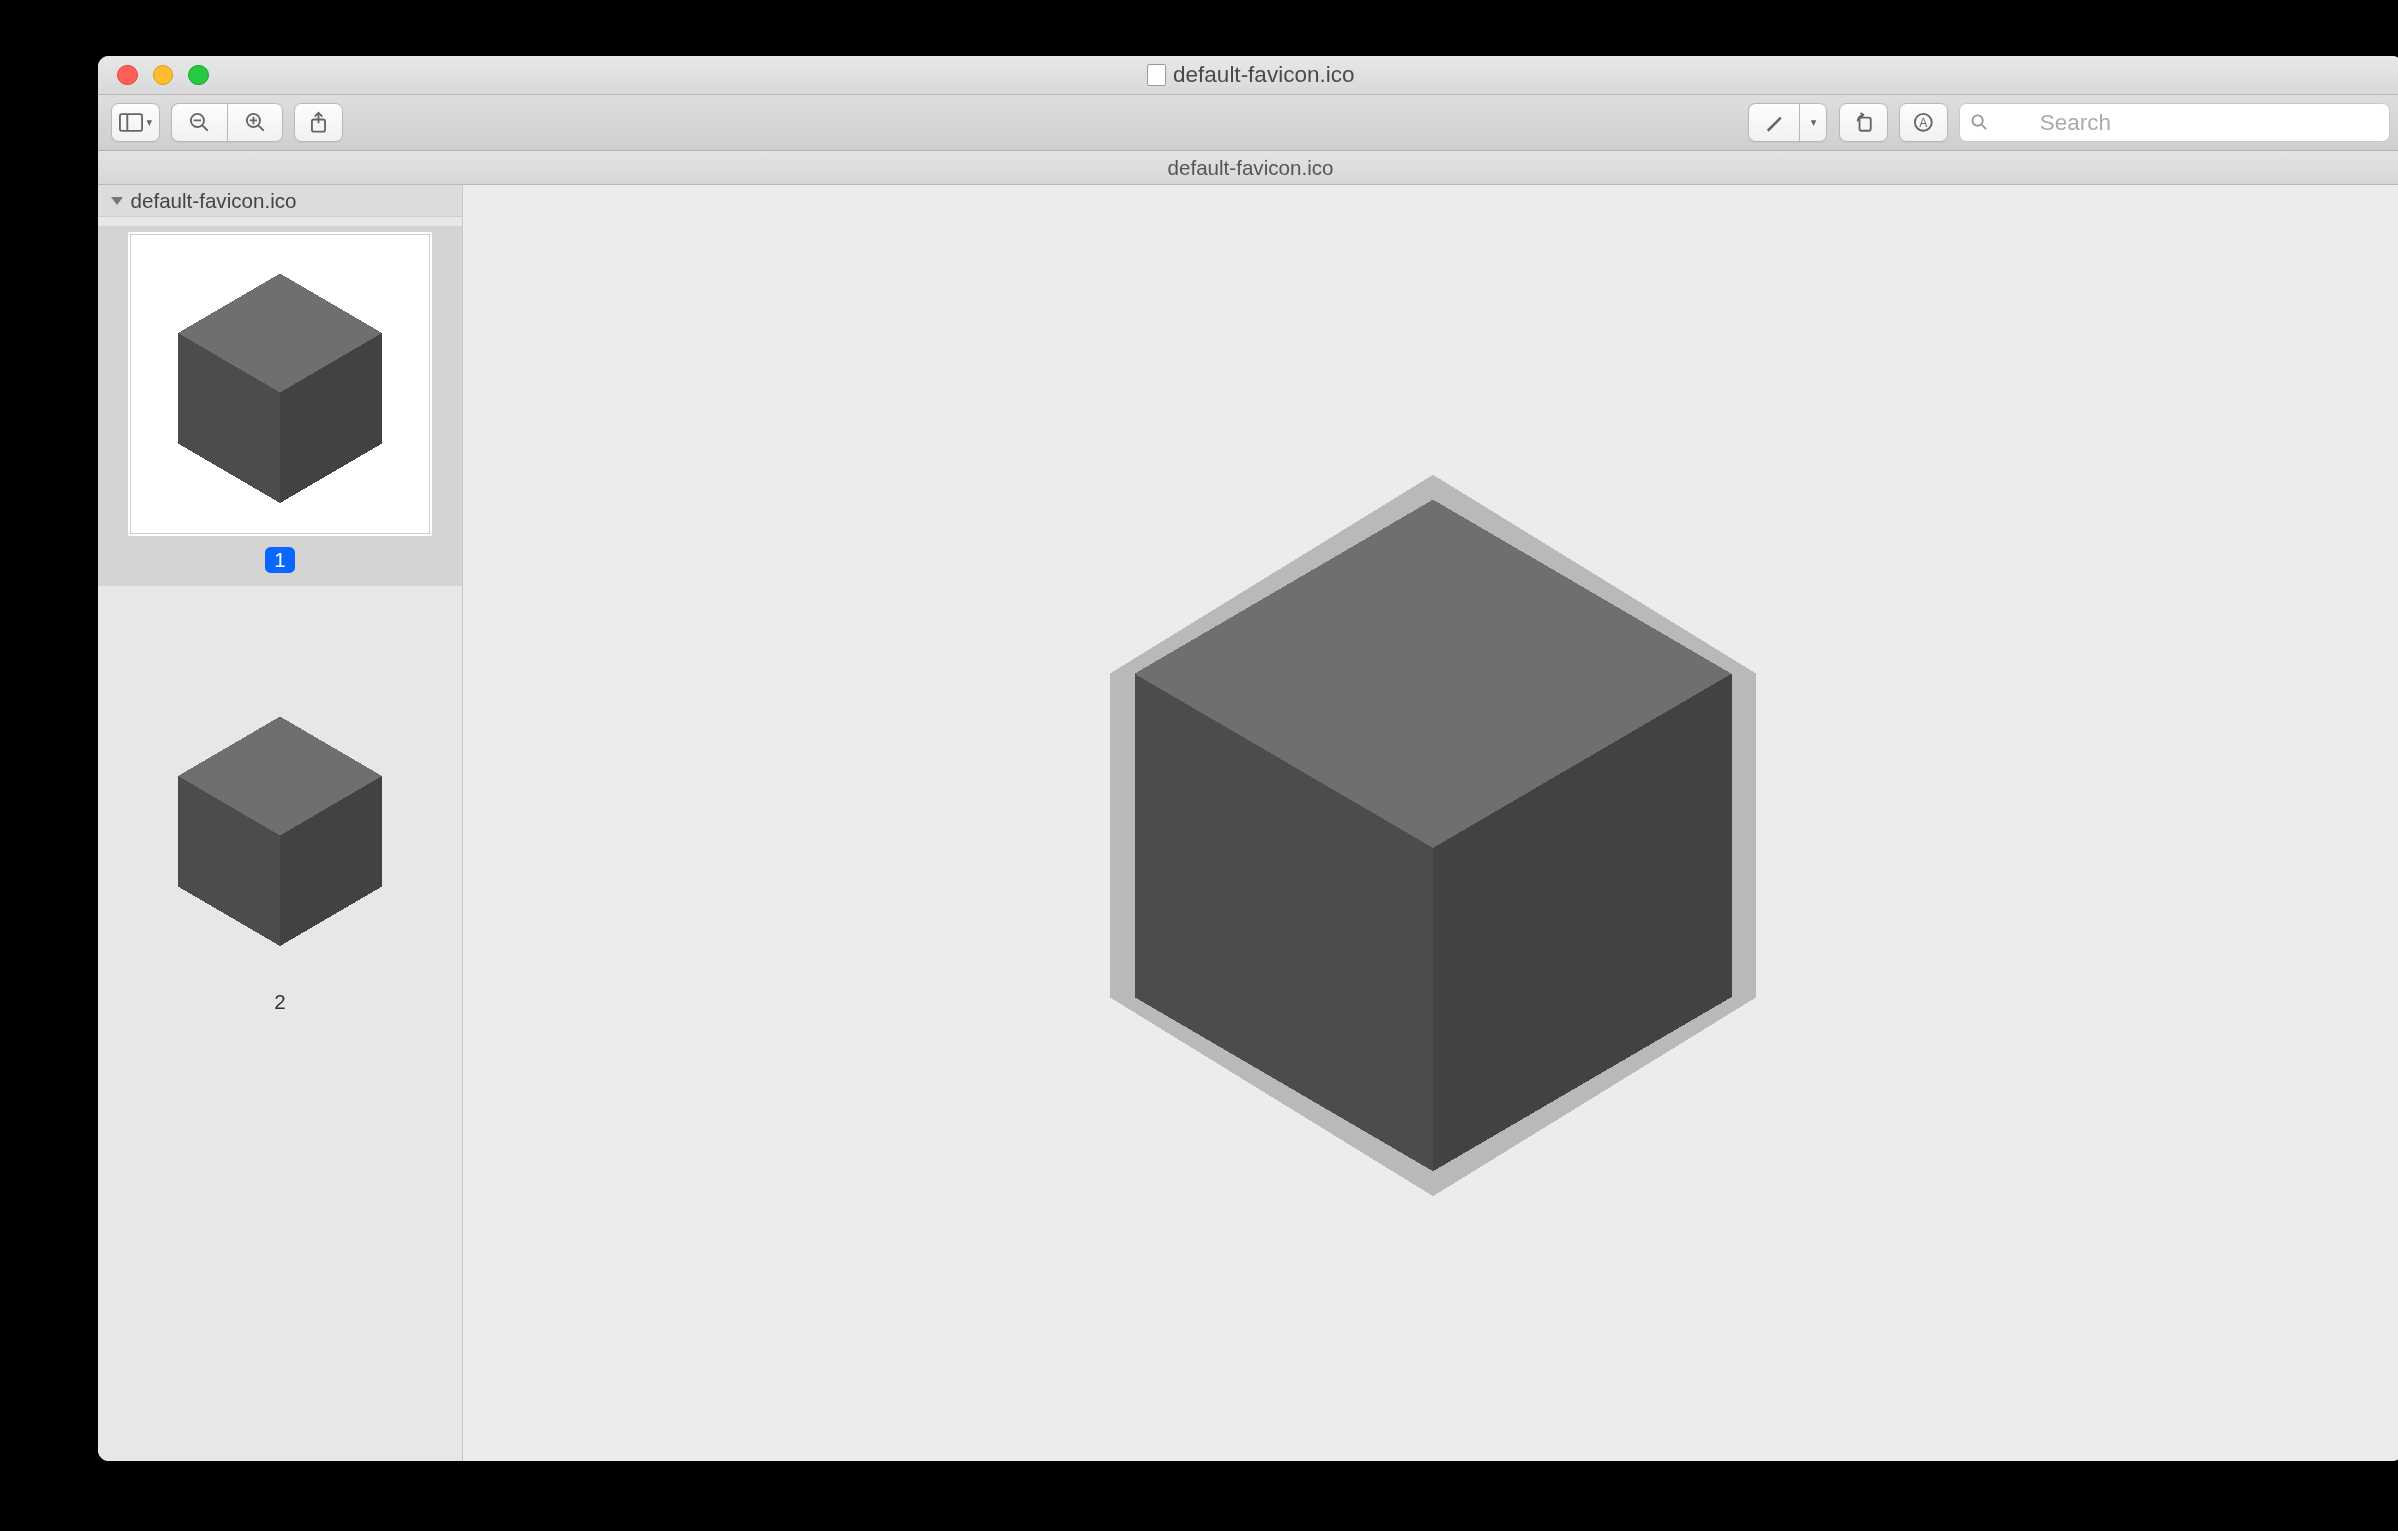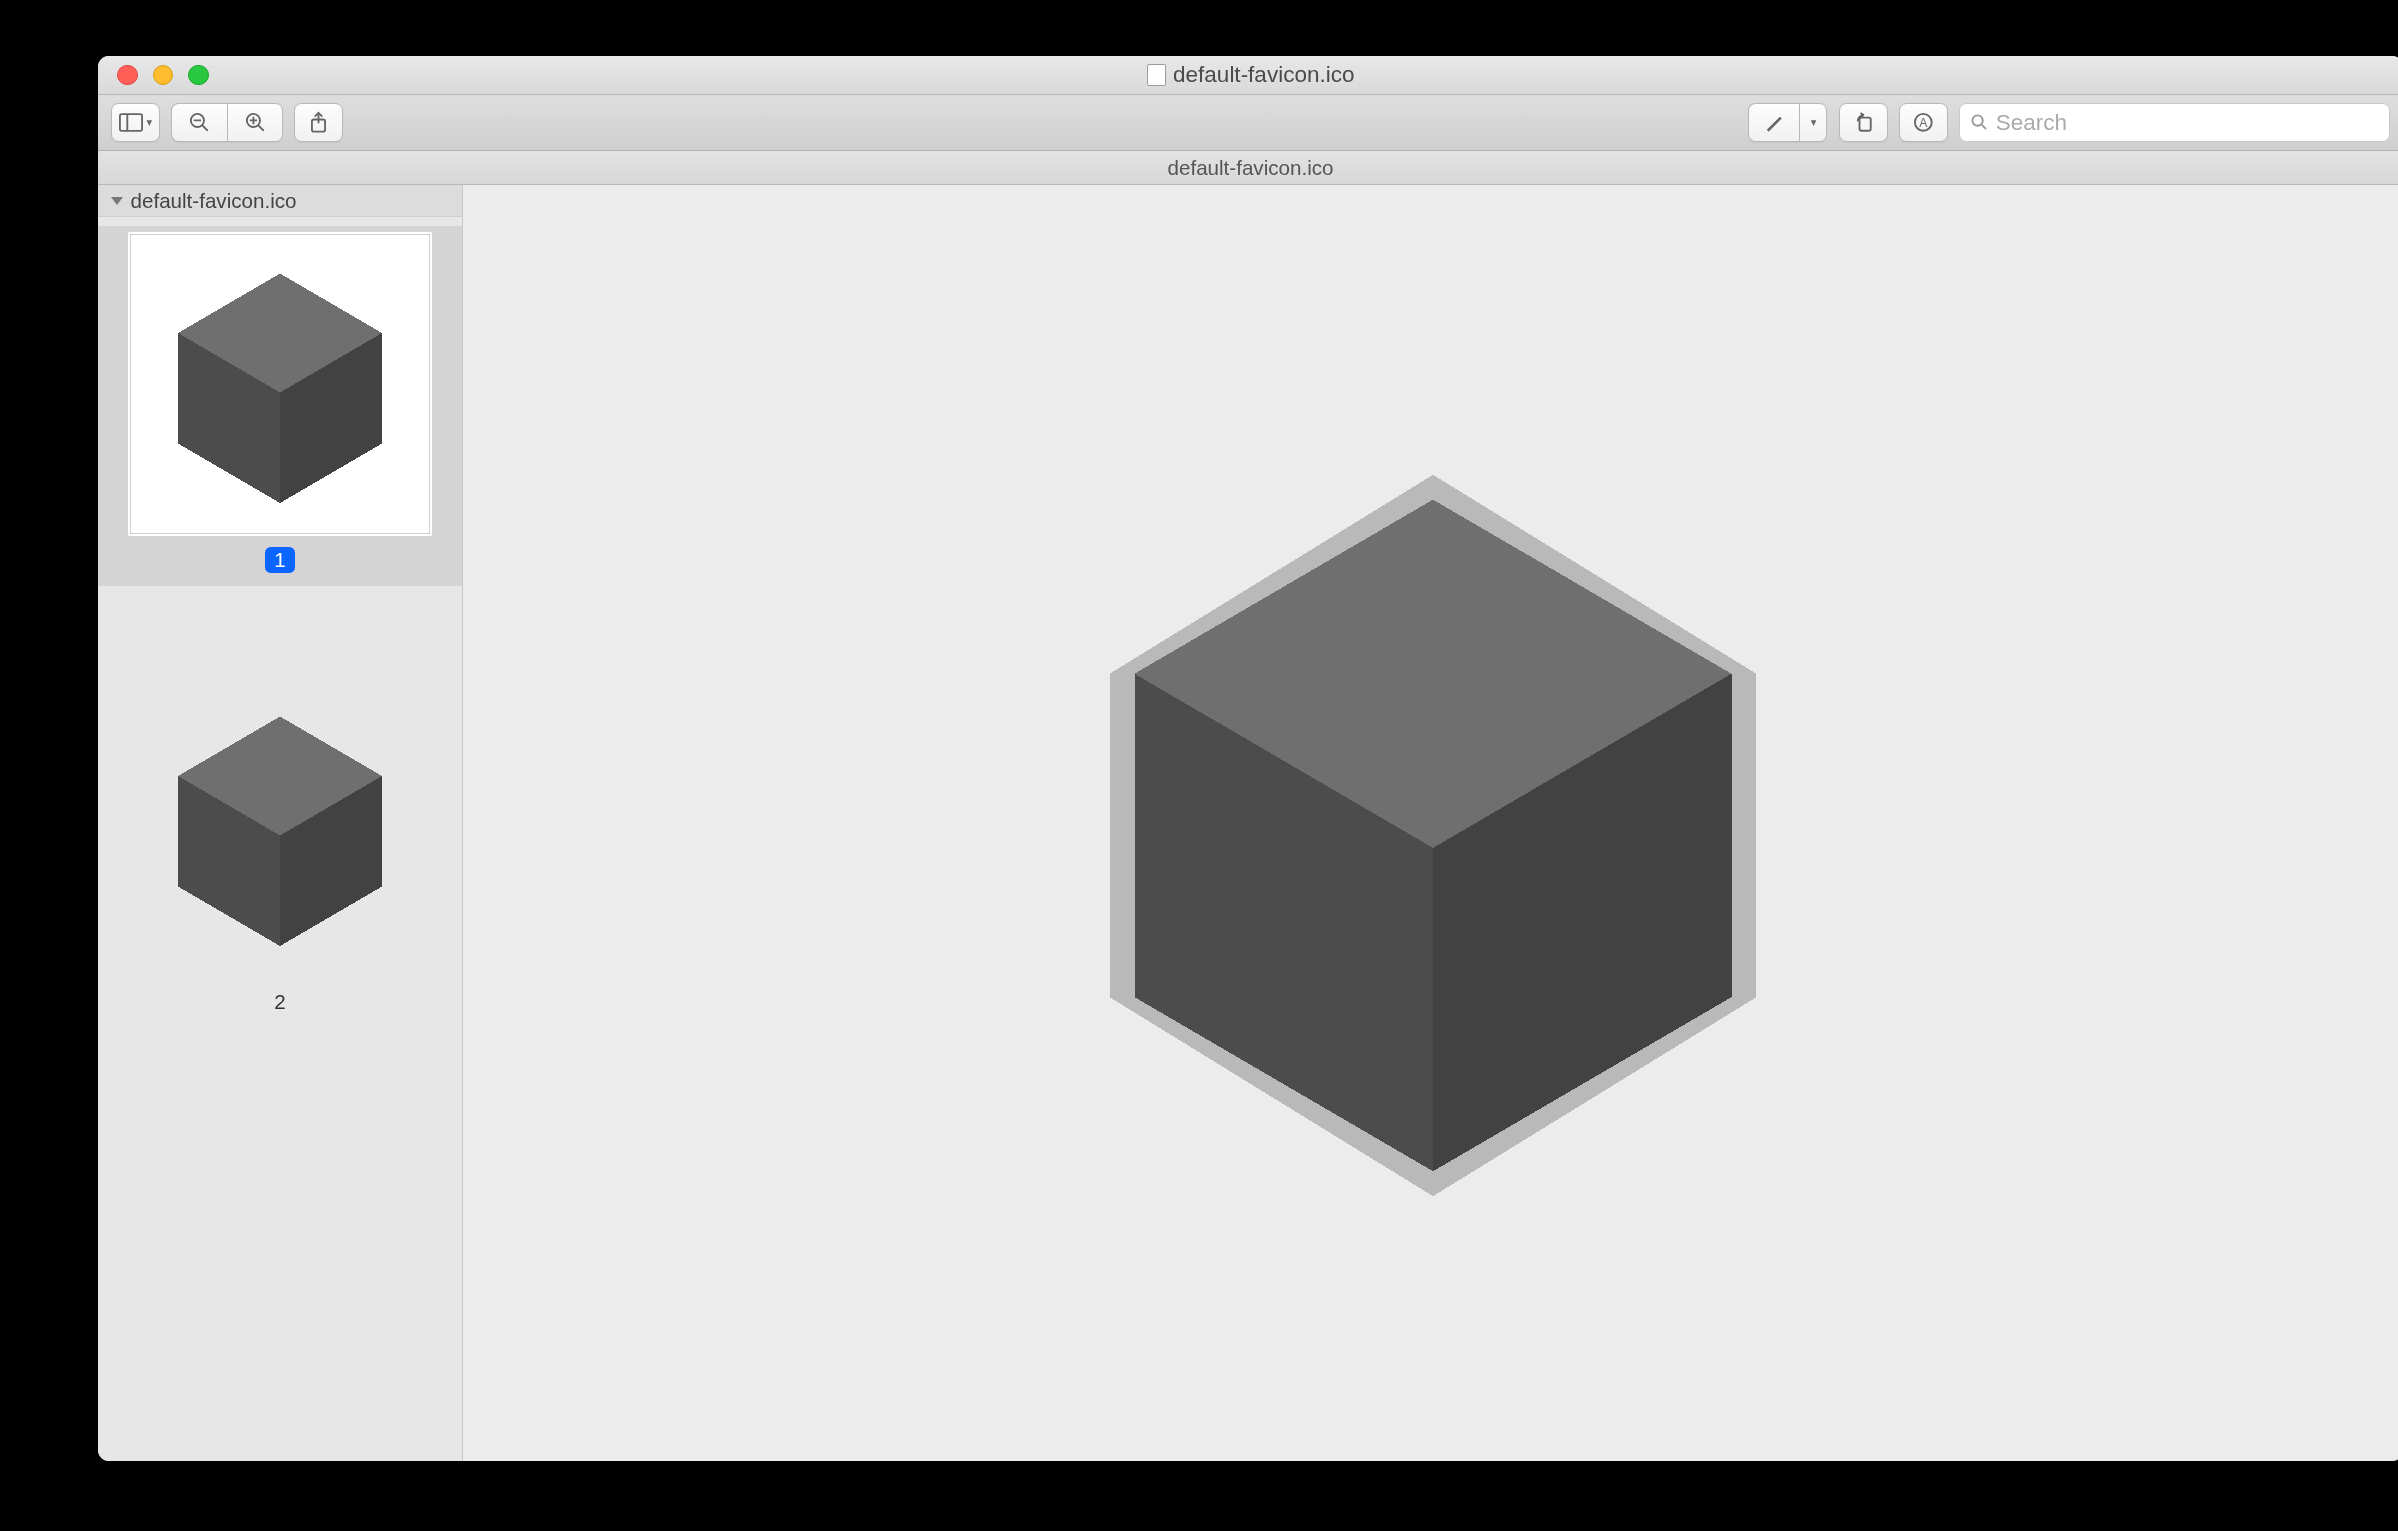--- a/index.html
+++ b/index.html
@@ -106,20 +106,21 @@
     color: #999;
     font-size: 22.5px;
   }
   .searchbox input {
     border: none;
     outline: none;
     flex: 1;
     font-size: 22.5px;
     background: transparent;
     color: #333;
+    margin-left: 44px;
   }
   .searchbox input::placeholder { color: #aaa; }
 
   
   .subtitle {
     height: 34px;
     background: linear-gradient(#e3e3e3, #d7d7d7);
     border-bottom: 0.9px solid #b8b8b8;
     display: flex;
     align-items: center;

